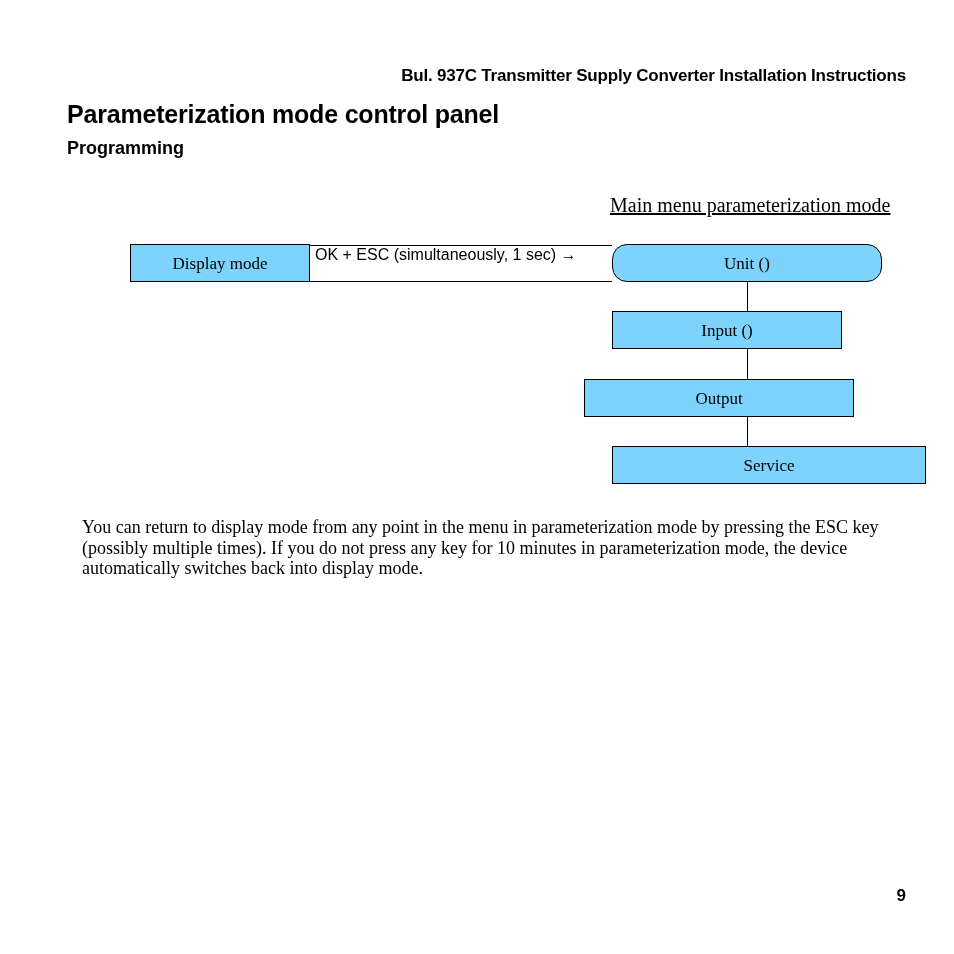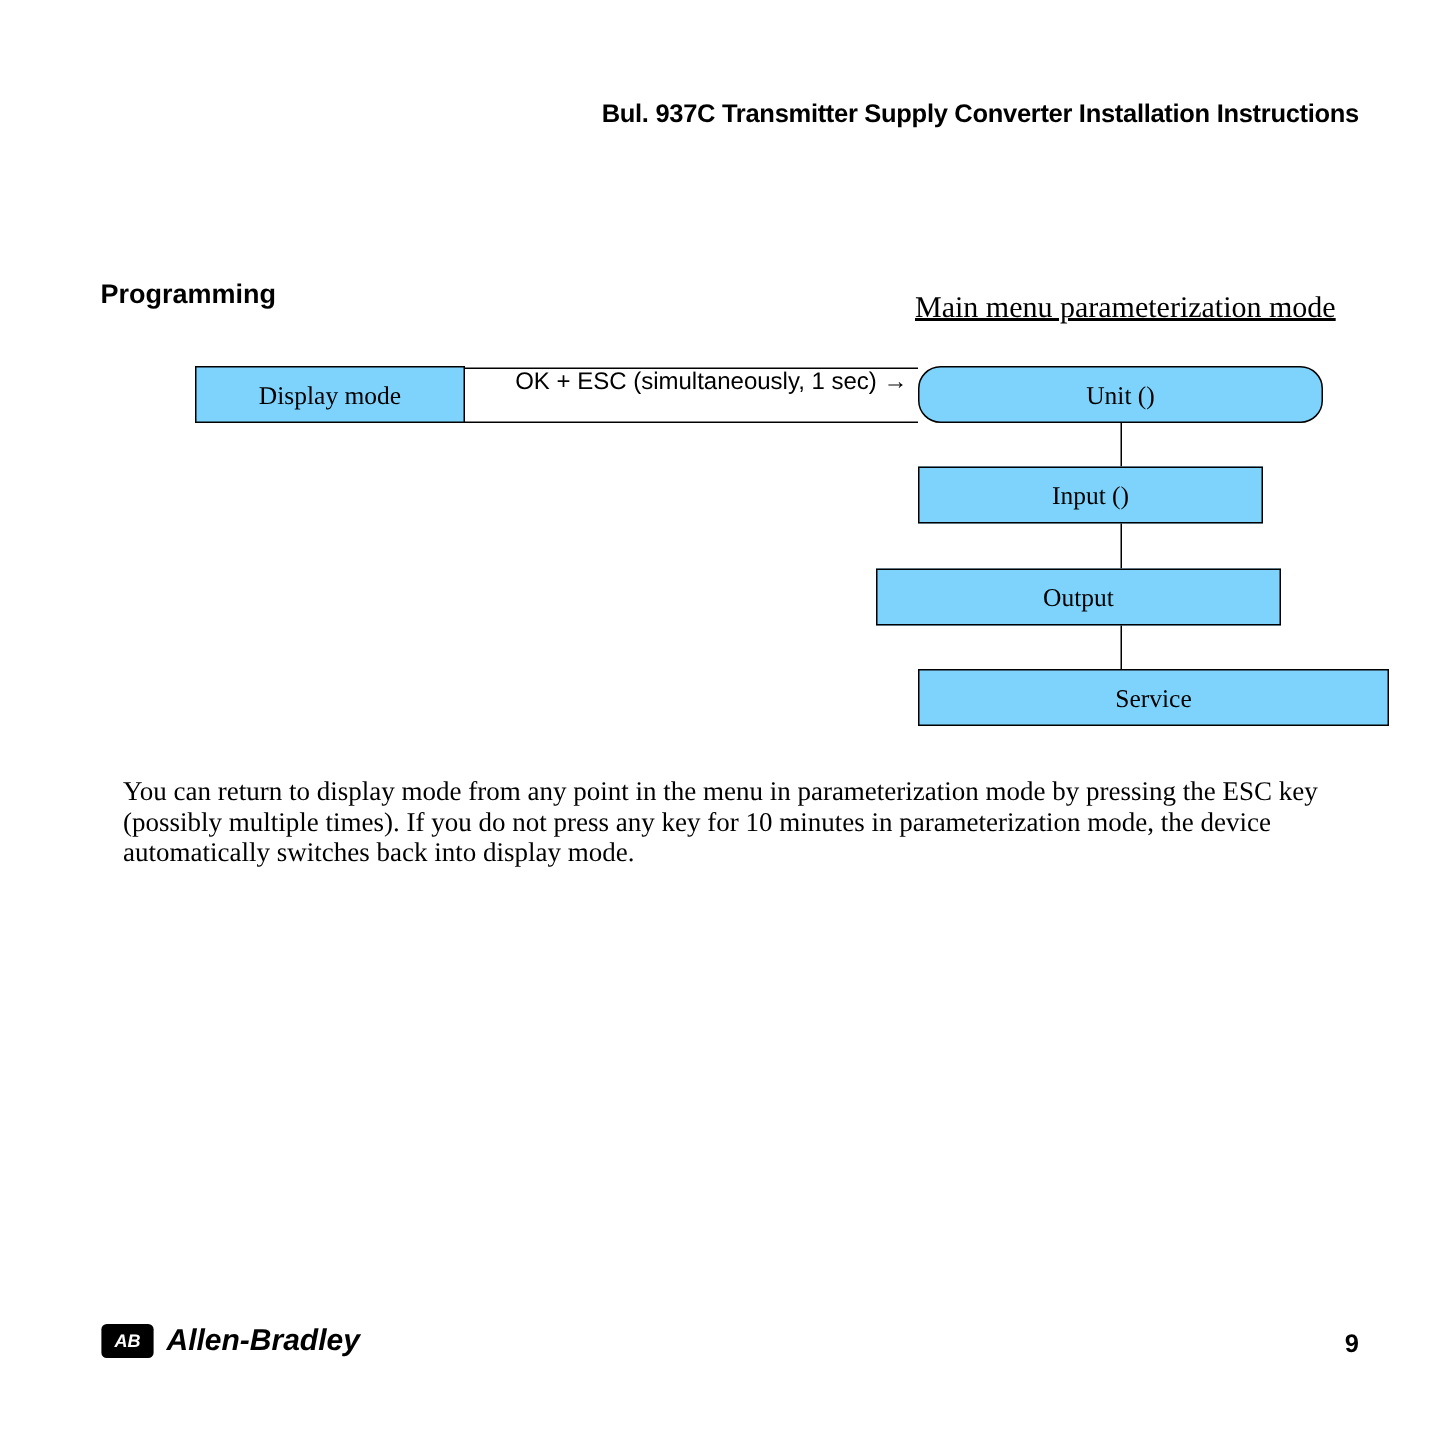--- a/index.html
+++ b/index.html
@@ -36,21 +36,20 @@
     font-size: 25px;
     letter-spacing: -0.2px;
   }
   .subsection-title {
     position: absolute;
     top: 138px;
     left: 67px;
     font-family: "Arial Narrow", Arial, sans-serif;
     font-weight: bold;
     font-size: 18px;
-    margin-top: 48px;
   }
   .menu-caption {
     position: absolute;
     top: 194px;
     left: 610px;
     font-size: 20px;
     font-family: "Times New Roman", Times, serif;
     text-decoration: underline;
   }
   .diagram {
@@ -74,21 +73,21 @@
   .box.display { left: 0;    top: 0;   width: 180px; }
   .box.unit    { left: 482px; top: 0;   width: 270px; border-radius: 15px; }
   .box.input   { left: 482px; top: 67px; width: 230px; }
   .box.output  { left: 454px; top: 135px; width: 270px; }
   .box.service { left: 482px; top: 202px; width: 314px; }
 
   .arrow-label {
     position: absolute;
     font-family: Arial, Helvetica, sans-serif;
     font-size: 16px;
-    text-align: right;
+    text-align: left;
     white-space: nowrap;
   }
   .arrow-label.top { left: 185px; top: 2px; width: 290px; }
   .arrow-label.bottom { left: 185px; top: 22px; width: 290px; }
 
   .hline {
     position: absolute;
     height: 1px;
     background: #000;
   }
@@ -148,20 +147,21 @@
     font-size: 17px;
   }
 </style>
 </head>
 <body>
 
 <div class="page">
 
   <div class="header-line">Bul. 937C Transmitter Supply Converter Installation Instructions</div>
 
+  <div class="section-title">Parameterization mode control panel</div>
   <div class="subsection-title">Programming</div>
 
   <div class="menu-caption">Main menu parameterization mode</div>
 
   <div class="diagram">
     <div class="hline top"></div>
     <div class="hline bottom"></div>
 
     <div class="box display">Display mode</div>
 
@@ -172,23 +172,16 @@
     <div class="box input">Input ()</div>
     <div class="vconn c2"></div>
     <div class="box output">Output</div>
     <div class="vconn c3"></div>
     <div class="box service">Service</div>
   </div>
 
   <div class="paragraph">You can return to display mode from any point in the menu in parameterization mode by pressing the ESC key (possibly multiple times). If you do not press any key for 10 minutes in parameterization mode, the device automatically switches back into display mode.</div>
 
   <div class="footer">
-    <div class="brand">
-      <svg class="brand-logo" viewBox="0 0 60 40">
-        <rect x="1" y="1" width="58" height="38" rx="6" ry="6" fill="#000"></rect>
-        <text x="30" y="27" text-anchor="middle" font-family="Arial" font-weight="bold" font-size="20" fill="#fff" font-style="italic">AB</text>
-      </svg>
-      <span class="brand-name">Allen-Bradley</span>
-    </div>
     <div class="page-number">9</div>
   </div>
 
 </div>
 
 </body></html>

